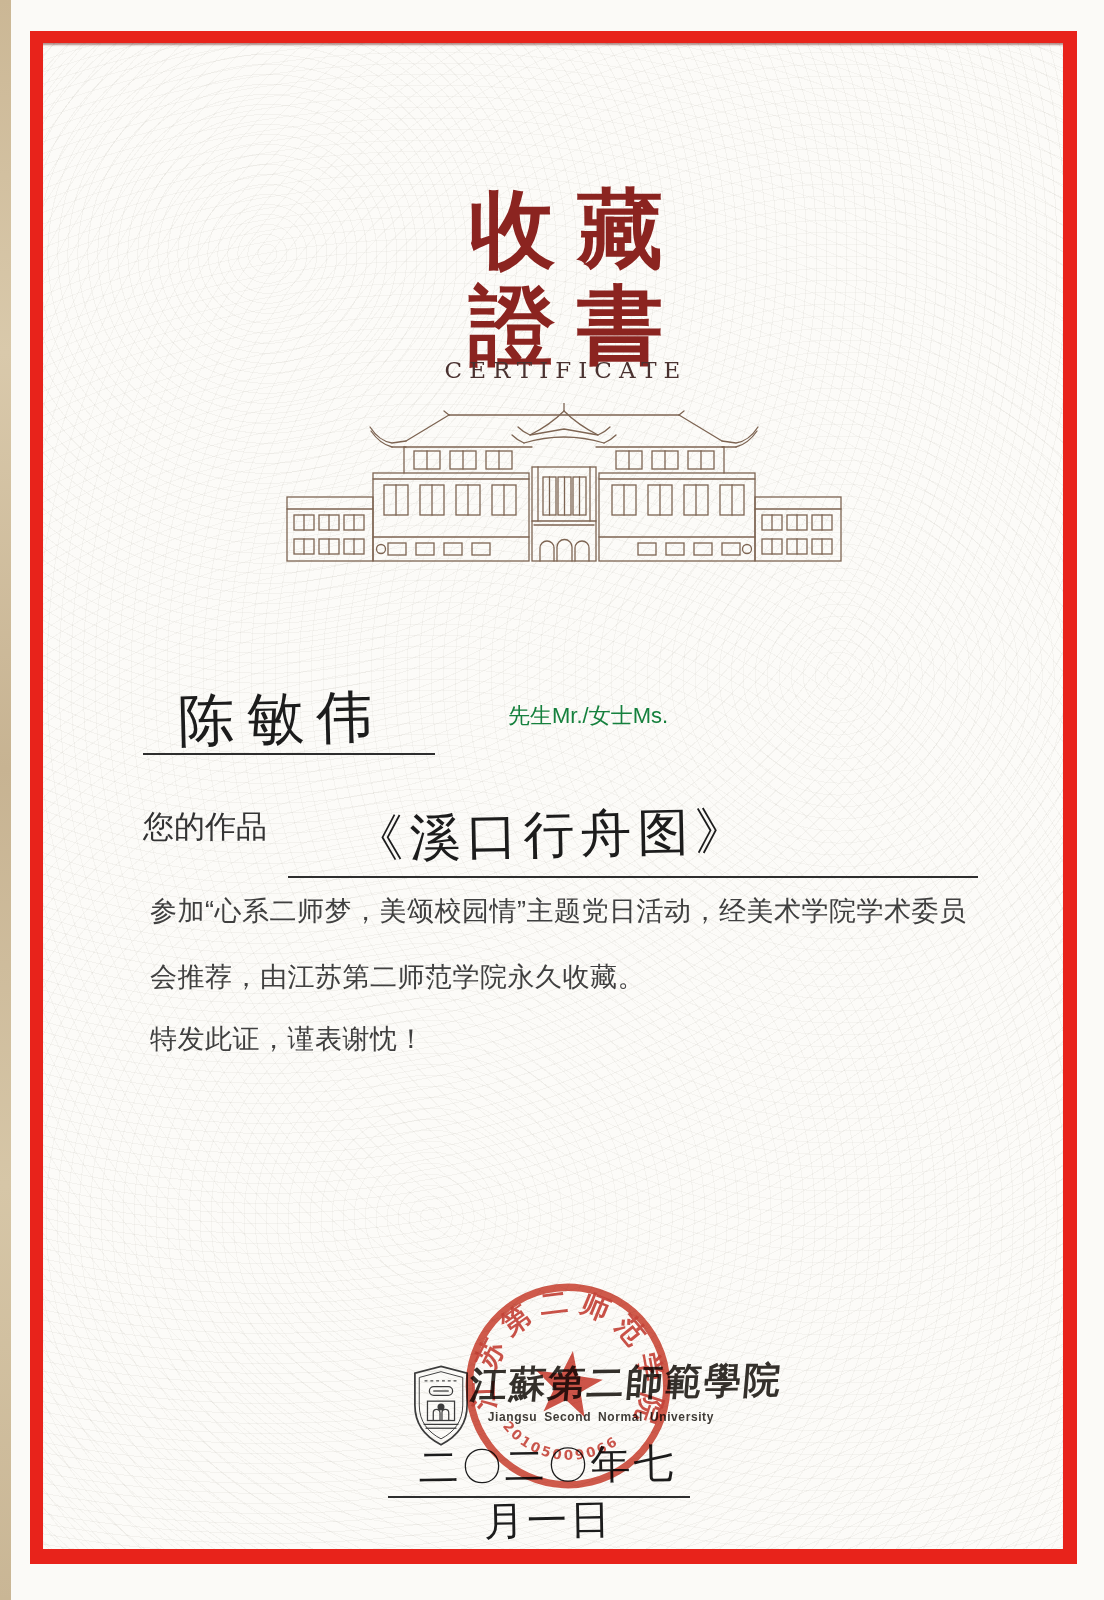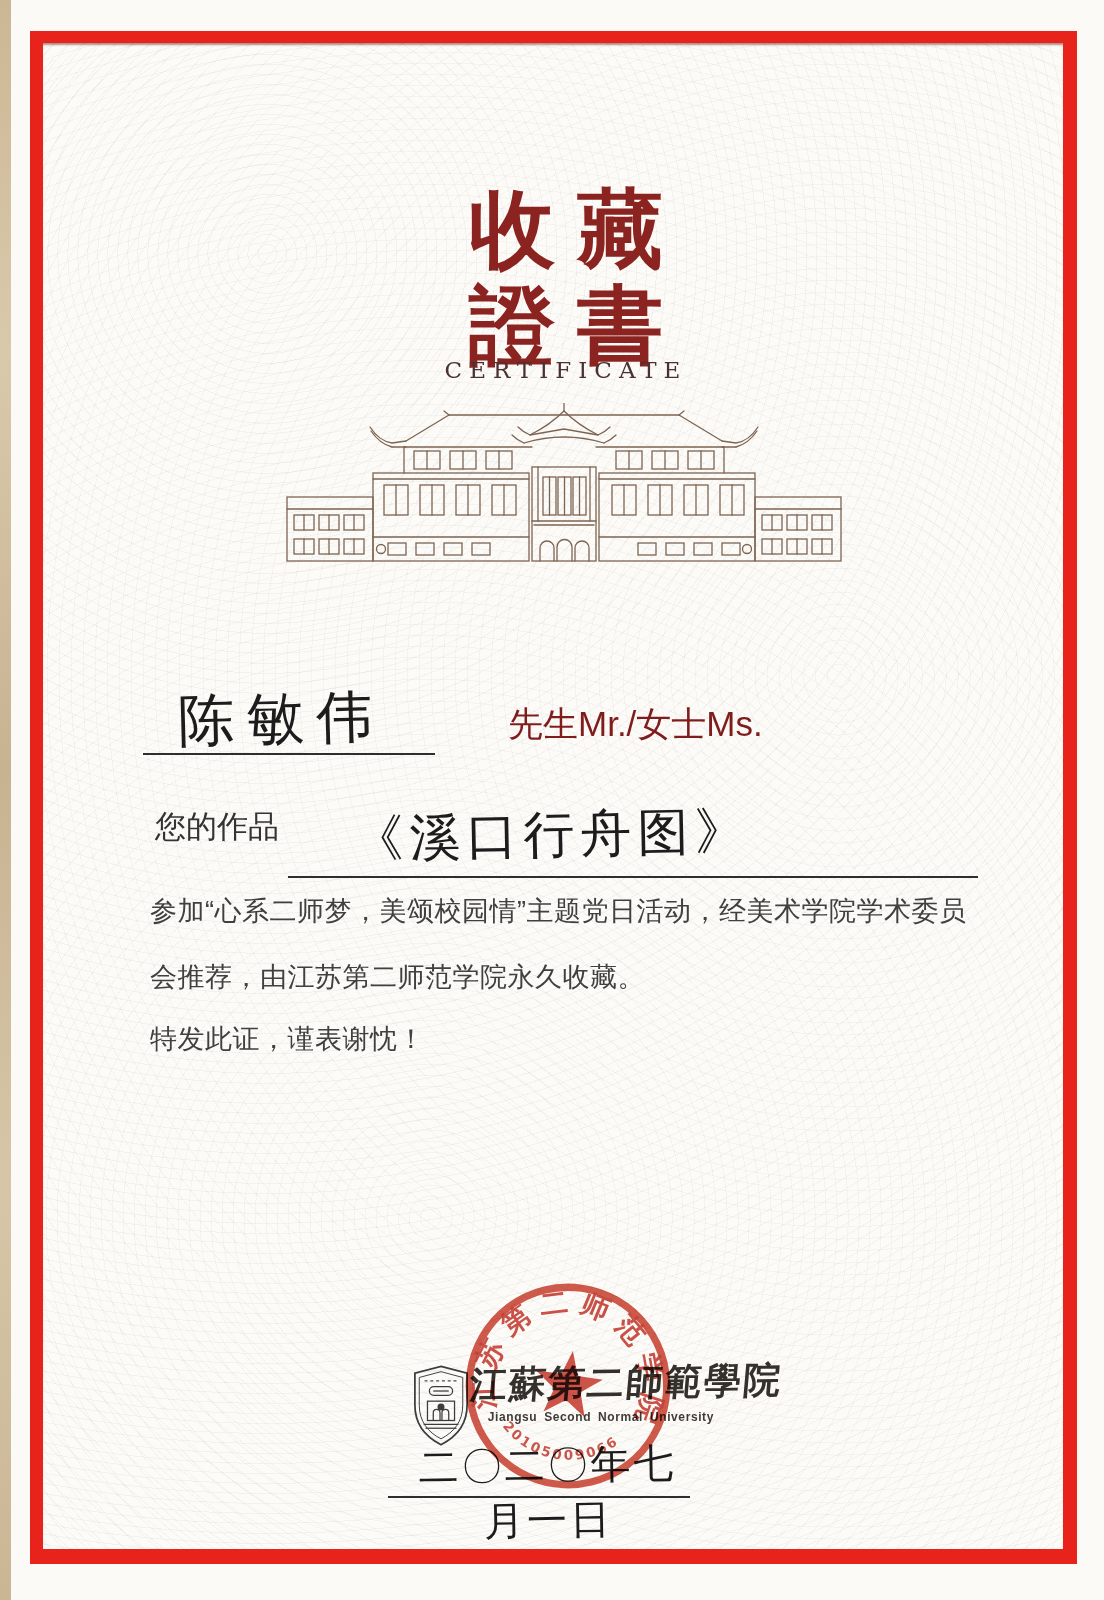--- a/index.html
+++ b/index.html
@@ -40,22 +40,22 @@
   .cert-sub{
     left:0;right:0;top:357px;text-align:center;
     transform:translateX(14px);
     font-family:"DejaVu Serif", serif;
     font-size:23px;letter-spacing:7px;color:#4a3230;
   }
   
   .building{left:284px;top:403px;}
   
   .printed{color:#2b2b2b;font-family:"Liberation Sans", sans-serif;}
-  .salutation{left:508px;top:701px;font-size:35px;color:#7f1d1d;}
-  .work-label{left:143px;top:806px;font-size:31px;color:#333;margin-left:12px;}
+  .salutation{left:508px;top:701px;font-size:22px;color:#15803d;}
+  .work-label{left:143px;top:806px;font-size:31px;color:#333;}
   .body-line{left:150px;font-size:27px;color:#404040;letter-spacing:.5px;white-space:nowrap;}
   .body-line1{top:893px;}
   .body-line2{top:959px;}
   .closing{top:1021px;}
   
   .hand{color:#1c1c1c;font-family:"DejaVu Sans", sans-serif;}
   .hand-name{left:178px;top:681px;font-size:57px;letter-spacing:12px;transform:rotate(-1.4deg);}
   .hand-work{left:0;right:0;top:801px;text-align:center;transform:translateX(0px) rotate(-1.2deg);font-size:51px;letter-spacing:6px;}
   .hand-date{left:398px;top:1438px;width:300px;text-align:center;font-size:40px;letter-spacing:3px;transform:rotate(-1deg);z-index:3;}
   

